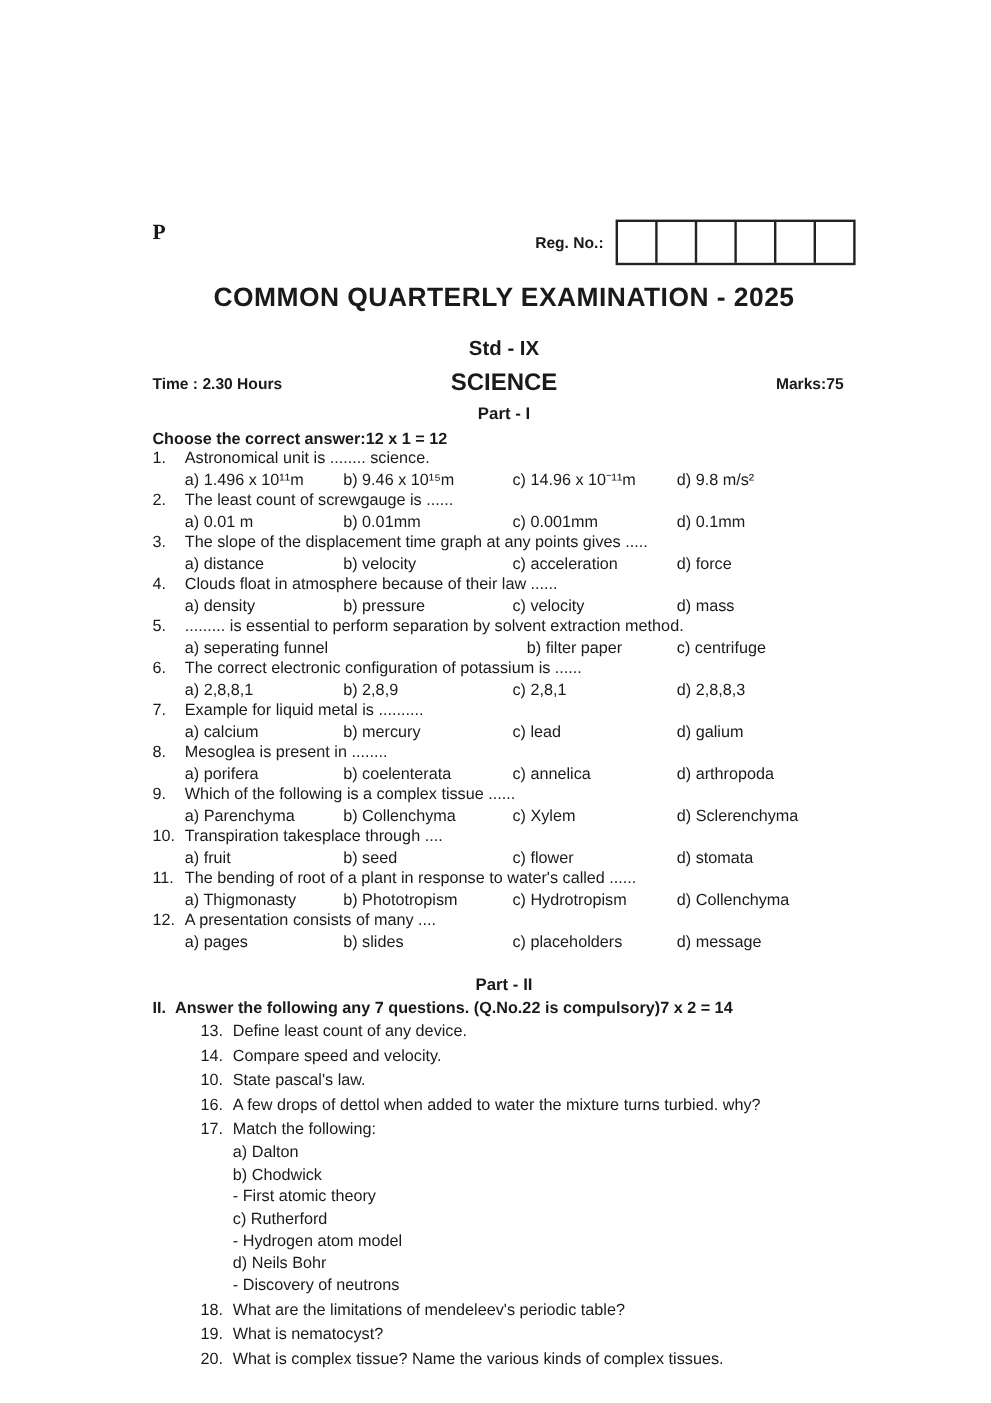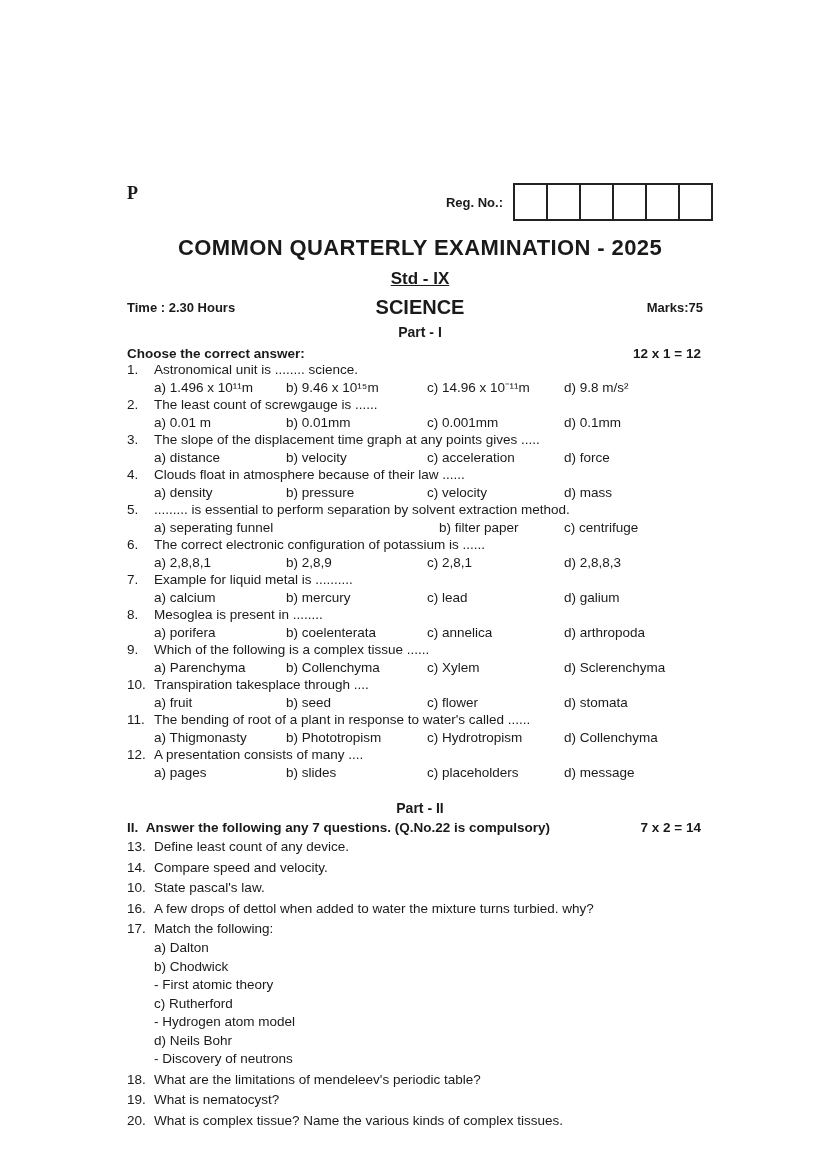--- a/index.html
+++ b/index.html
@@ -28,47 +28,47 @@
   }
   .reg-group{display:flex;align-items:center;gap:10px;}
   .reg-label{font-size:13px;font-weight:bold;}
   .reg-boxes{display:flex;border:2px solid #222;}
   .reg-cell{width:31px;height:34px;border-left:2px solid #222;}
   .reg-cell:first-child{border-left:none;}
   .title{
     text-align:center;font-weight:bold;font-size:22px;
     letter-spacing:0.4px;margin-top:14px;
   }
-  .std{text-align:center;font-weight:bold;font-size:17px;margin-top:8px;text-decoration:underline;}
+  .std{text-align:center;font-weight:bold;font-size:17px;margin-top:20px;}
   .meta-row{
     display:grid;grid-template-columns:1fr auto 1fr;
     align-items:center;margin-top:7px;
   }
   .meta-time{font-size:13px;font-weight:bold;justify-self:start;}
   .meta-subject{font-size:20px;font-weight:bold;justify-self:center;}
   .meta-marks{font-size:13px;font-weight:bold;justify-self:end;margin-right:10px;}
   .part-heading{text-align:center;font-weight:bold;font-size:14px;margin-top:5px;}
   .instr-row{
-    display:flex;justify-content:space-between;
+    display:flex;justify-content:flex-start;
     font-weight:bold;font-size:13.5px;margin-top:6px;
   }
   .instr-row .marks{margin-right:12px;}
   
   .q{margin-top:0;}
   .q-line{display:flex;line-height:17.5px;font-size:13.5px;}
   .q-no{width:27px;flex:none;}
   .q-text{flex:1;}
   .opts{display:flex;margin-left:27px;line-height:17.5px;font-size:13.5px;}
   .opt.c1{width:132px;flex:none;}
   .opt.c2{width:141px;flex:none;}
   .opt.c3{width:137px;flex:none;}
   .opt.c4{flex:1;}
   .opt.w1{width:285px;flex:none;}
   .opt.w2{width:125px;flex:none;}
-  .part2-questions{margin-top:3px;}
+  .part2-questions{margin-top:3px;margin-left:40px;}
   .part2-questions .q-line{line-height:18px;margin-top:2.5px;}
   .match-row{display:flex;margin-left:27px;line-height:18px;font-size:13.5px;margin-top:1px;flex-direction:column;}
   .match-left{width:136px;flex:none;}
   .match-right{flex:1;}
   .part2-head{margin-top:19px;}
   .part2-instr{margin-top:4px;}
 </style>
 </head>
 <body>
 

